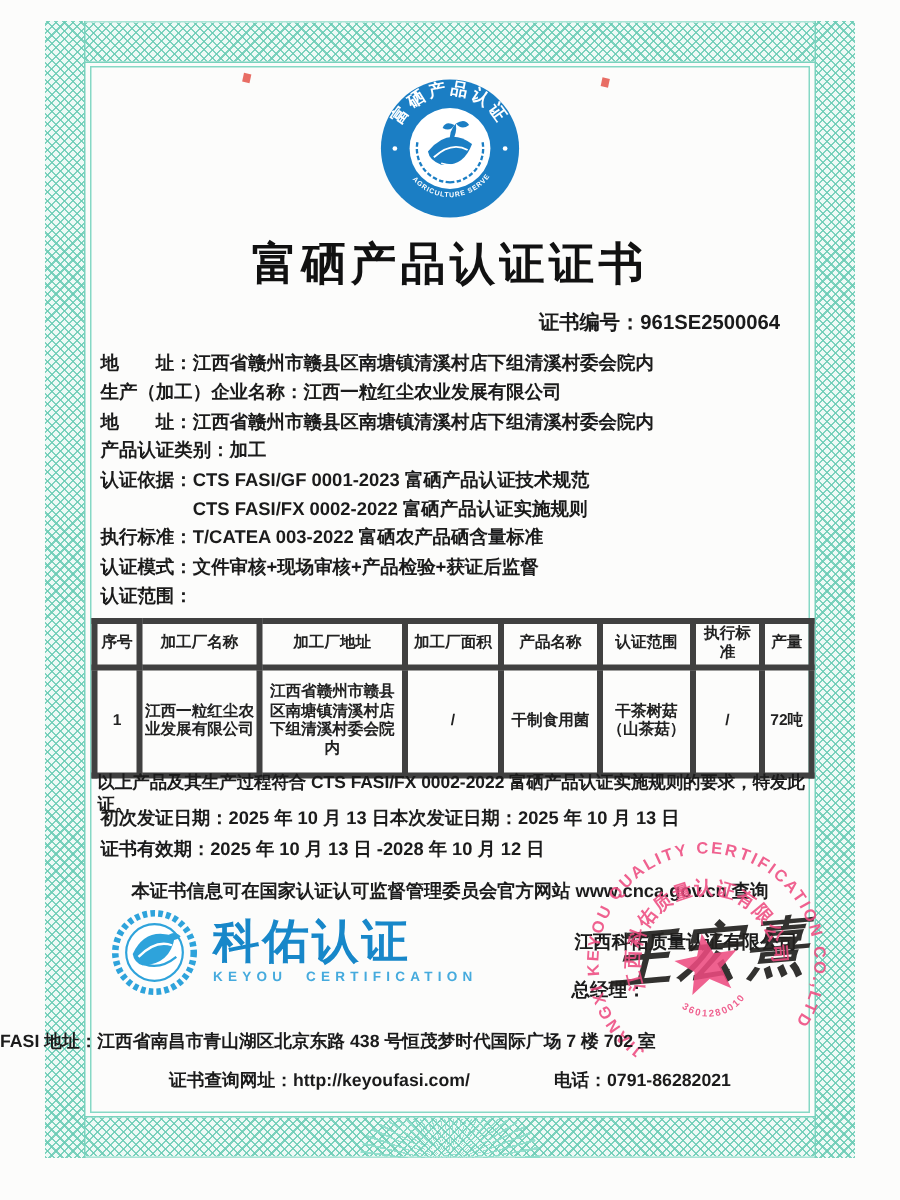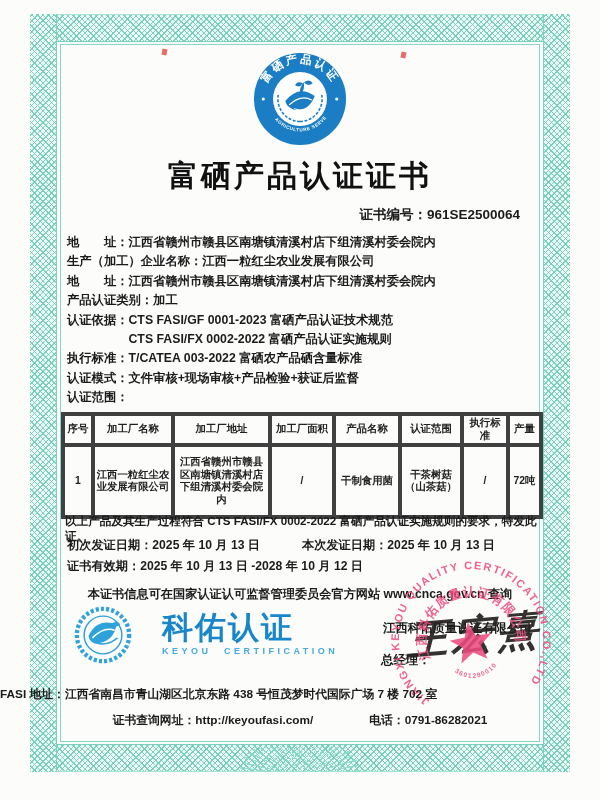--- a/index.html
+++ b/index.html
@@ -20,35 +20,35 @@
   .rosette{position:absolute;bottom:28px;left:240px;width:120px;height:26px;
     background:repeating-conic-gradient(from 250deg at 50% 115%, #8adcc9 0 1.6deg, transparent 1.6deg 5.4deg);
     border-radius:60px 60px 0 0;opacity:.9;}
   .speck{position:absolute;width:5px;height:6px;background:#e2483f;opacity:.8;transform:rotate(12deg);}
   
   .title{top:156px;left:0;width:100%;text-align:center;font-size:30px;font-weight:800;letter-spacing:3px;color:#111;}
   .certno{top:206px;right:80px;font-size:13.5px;font-weight:700;}
   .info{left:67px;top:233px;width:470px;font-size:12.3px;line-height:19.4px;font-weight:700;white-space:pre-wrap;}
   .statement{left:65px;top:514px;width:478px;font-size:11.6px;font-weight:700;}
   .dates{left:67px;top:537px;font-size:12.2px;font-weight:700;}
-  .dates .d2{margin-left:42px;}
+  .dates .d2{}
   .validity{left:67px;top:558px;font-size:12.2px;font-weight:700;}
   .cnca{top:586px;left:0;width:100%;text-align:center;font-size:12.2px;font-weight:700;}
   .fasi{top:687px;left:0;width:100%;text-align:left;font-size:11.8px;font-weight:600;}
   .footer-line{top:713px;left:0;width:100%;text-align:center;font-size:11.8px;font-weight:600;}
   .footer-line .gap{display:inline-block;width:56px;}
   
   table.scope{position:absolute;left:61px;top:412px;width:478px;border-collapse:collapse;table-layout:fixed;
     font-size:10.4px;font-weight:600;color:#222;}
   table.scope th,table.scope td{border:4px solid #404040;text-align:center;vertical-align:middle;
     padding:1px 1px;white-space:pre-line;line-height:12.5px;font-weight:600;}
   table.scope thead th{height:24px;}
   table.scope tbody td{height:66px;}
   
-  .keyou{left:72px;top:604px;display:flex;align-items:center;gap:20px;}
+  .keyou{left:72px;top:604px;display:flex;align-items:center;}
   .keyou-text{margin-left:8px;}
   .keyou-cn{font-size:31px;font-weight:800;color:#1787c9;letter-spacing:2px;line-height:30px;}
   .keyou-en{font-size:9px;font-weight:700;color:#45aadd;letter-spacing:3.5px;margin-top:2px;}
   
   .issuer-company{left:383px;top:620px;font-size:12.4px;font-weight:700;}
   .signer{left:381px;top:652px;font-size:12.4px;font-weight:700;}
   .signature{left:407px;top:608px;font-size:41px;font-weight:700;font-style:italic;color:#23211f;
     transform:rotate(-5deg) skewX(-6deg);letter-spacing:4px;opacity:.92;}
   .stamp{left:386px;top:556px;width:170px;height:170px;opacity:.87;}
 </style>

